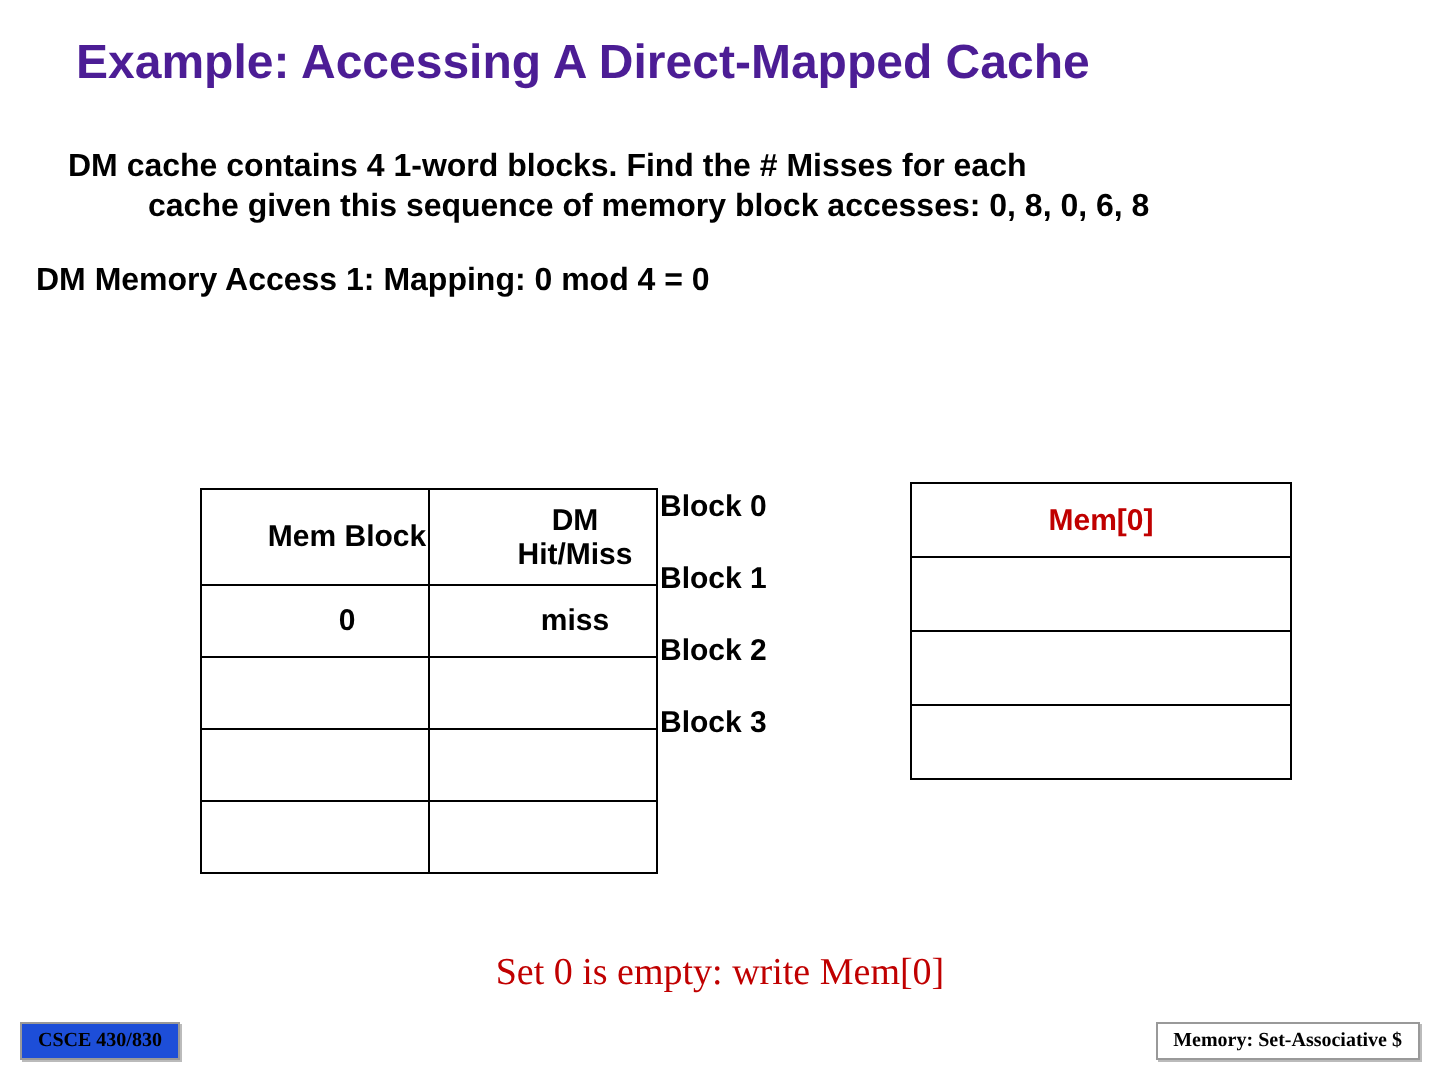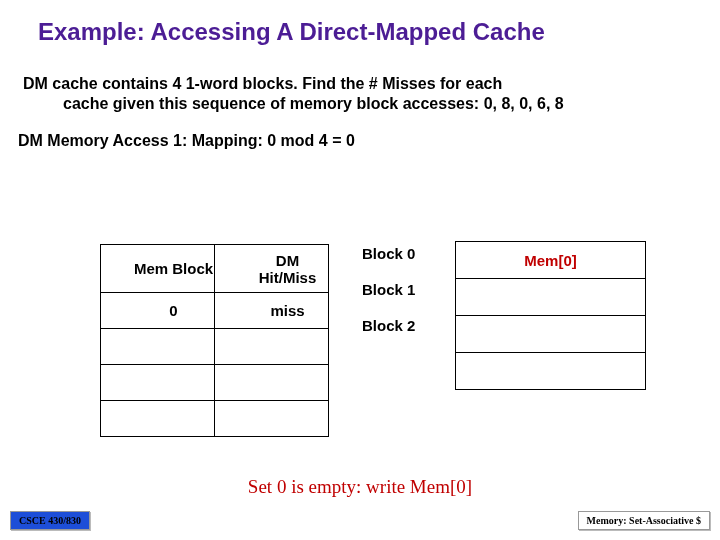--- a/index.html
+++ b/index.html
@@ -15,21 +15,21 @@
     color: #4c1d95;
     font-size: 24px;
     font-weight: bold;
     text-align: left;
     padding: 18px 0 0 38px;
   }
   .subtitle {
     color: #000;
     font-size: 16px;
     font-weight: bold;
-    padding: 28px 30px 0 23px;
+    padding: 28px 30px 0 34px;
     line-height: 1.25;
   }
   .indent { padding-left: 40px; display: block; }
   .access-line {
     color: #000;
     font-size: 16px;
     font-weight: bold;
     padding: 18px 16px 0 18px;
   }
   .diagram {
@@ -55,21 +55,21 @@
     padding-left: 32px;
   }
   .left-table .hdr { height: 48px; }
   .block-labels {
     position: absolute;
     top: 0;
     left: 330px;
     font-size: 15px;
     font-weight: bold;
   }
-  .block-labels div { height: 36px; line-height: 36px; margin-left: 32px; }
+  .block-labels div { height: 36px; line-height: 36px; }
   .block-labels .first { height: 28px; line-height: 20px; }
   .right-table {
     position: absolute;
     top: -3px;
     left: 455px;
     border-collapse: collapse;
   }
   .right-table td {
     border: 1.5px solid #000;
     width: 190px;
@@ -152,20 +152,21 @@
       <td></td>
       <td></td>
     </tr>
   </tbody>
     </table>
 
   <div class="block-labels">
     <div class="first">Block 0</div>
     <div>Block 1</div>
     <div>Block 2</div>
+    <div>Block 3</div>
   </div>
 
   <table class="right-table">
     <tbody>
         <tr>
           <td>Mem[0]</td>
         </tr>
     <tr>
           <td></td>
         </tr>

